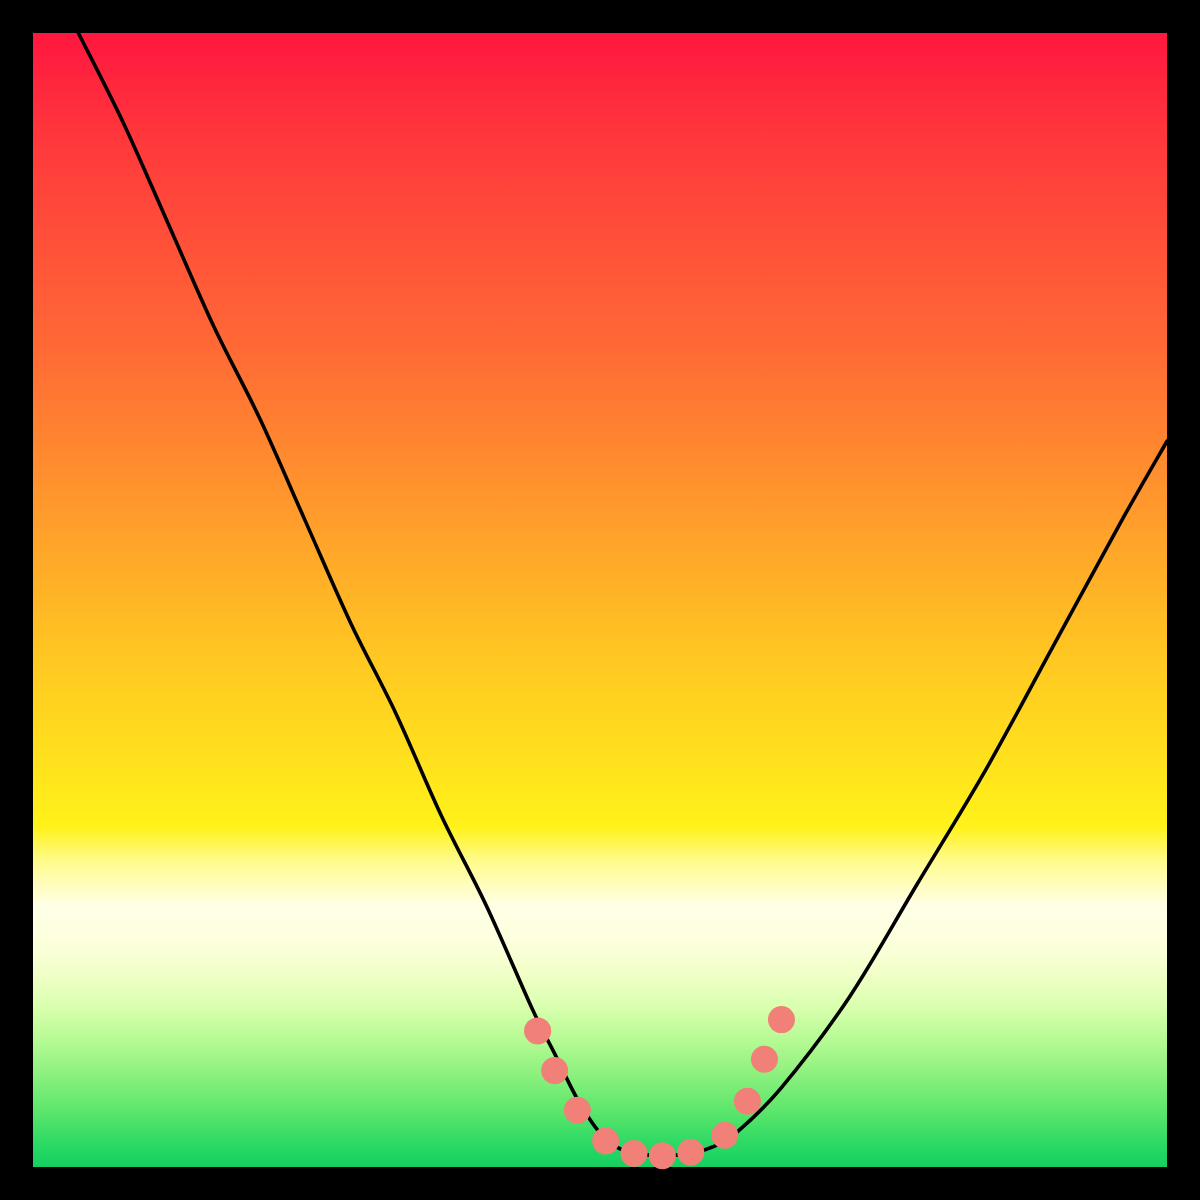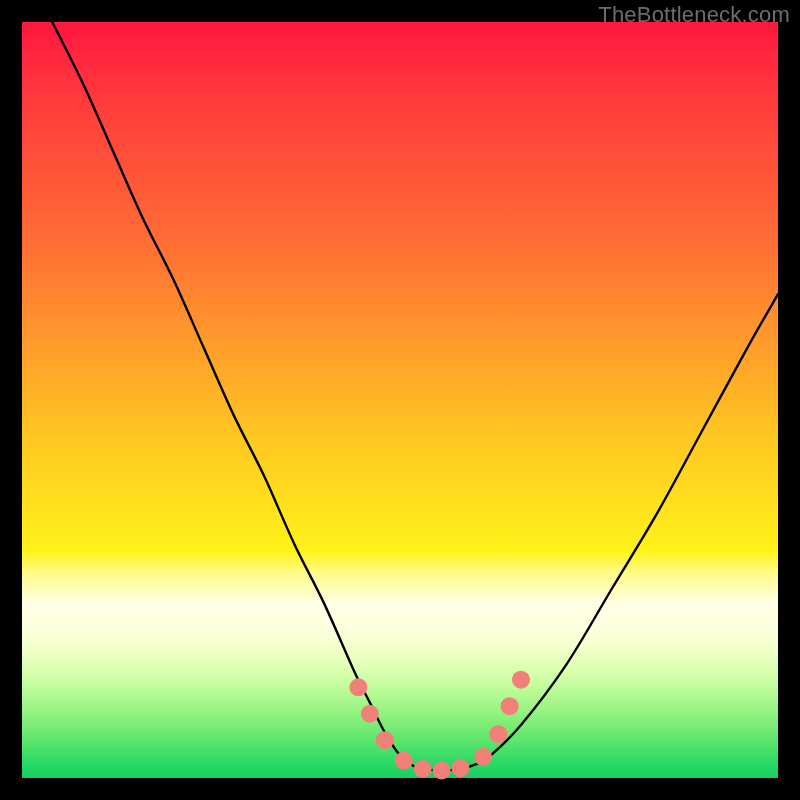--- a/index.html
+++ b/index.html
@@ -79,14 +79,13 @@
           <circle cx="419.58" cy="748.44" r="9" fill="#f08078"></circle>
           <circle cx="438.48" cy="746.17" r="9" fill="#f08078"></circle>
           <circle cx="461.16" cy="734.83" r="9" fill="#f08078"></circle>
           <circle cx="476.28" cy="712.15" r="9" fill="#f08078"></circle>
           <circle cx="487.62" cy="684.18" r="9" fill="#f08078"></circle>
           <circle cx="498.96" cy="657.72" r="9" fill="#f08078"></circle>
         </g>
     </svg>
   </div>
 
-  <div class="watermark">TheBottleneck.com</div>
 </div>
 
 </body></html>

